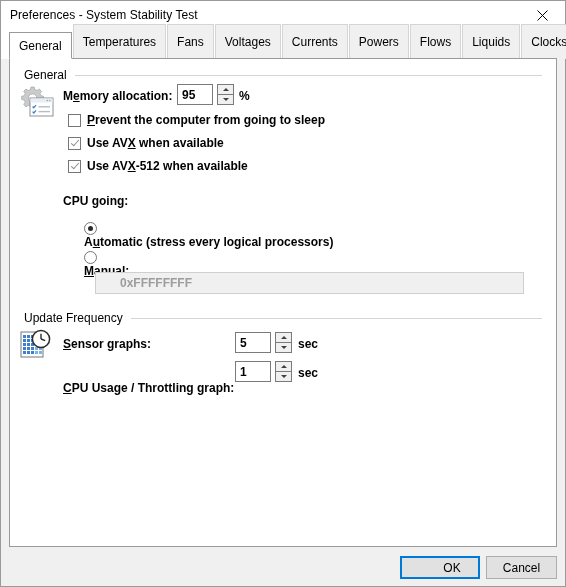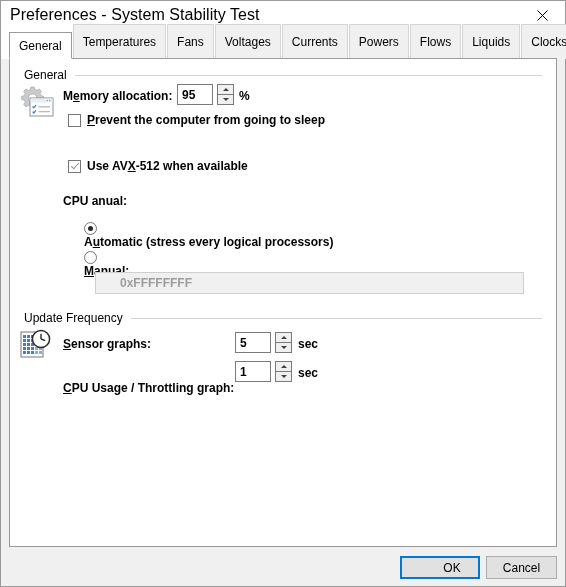--- a/index.html
+++ b/index.html
@@ -34,21 +34,21 @@
   #titlebar {
     height: 28px;
     min-height: 28px;
     background: #ffffff;
     display: flex;
     align-items: center;
     position: relative;
   }
   #title-text {
     margin-left: 9px;
-    font-size: 16px;
+    font-size: 12px;
     color: #000000;
     letter-spacing: 0.05px;
     white-space: nowrap;
   }
   #close-button {
     position: absolute;
     right: 0;
     top: 0;
     width: 45px;
     height: 28px;
@@ -370,27 +370,31 @@
           <span class="arrow-dn"></span>
         </div>
     </div>
     <span class="abs unit" style="left:229px; top:30px;">%</span>
 
     <div class="abs cb-row" style="left:58px; top:54px;">
       <span class="cbox"></span>
       <span class="field-label"><span></span><span class="mn">P</span><span>revent the computer from going to sleep</span></span>
     </div>
 
+    <div class="abs cb-row" style="left:58px; top:77px;">
+      <span class="cbox checked"></span>
+      <span class="field-label"><span>Use AV</span><span class="mn">X</span><span> when available</span></span>
+    </div>
 
     <div class="abs cb-row" style="left:58px; top:100px;">
       <span class="cbox checked"></span>
       <span class="field-label"><span>Use AV</span><span class="mn">X</span><span>-512 when available</span></span>
     </div>
 
-    <span class="abs field-label" style="left:53px; top:135px;">CPU anual:</span>
+    <span class="abs field-label" style="left:53px; top:135px;">CPU going:</span>
 
     <div class="abs rb-row" style="left:74px; top:163px;">
       <span class="rbox checked"></span>
       <span class="field-label"><span>A</span><span class="mn">u</span><span>tomatic (stress every logical processors)</span></span>
     </div>
 
     <div class="abs rb-row" style="left:74px; top:192px;">
       <span class="rbox"></span>
       <span class="field-label"><span></span><span class="mn">M</span><span>anual:</span></span>
     </div>

